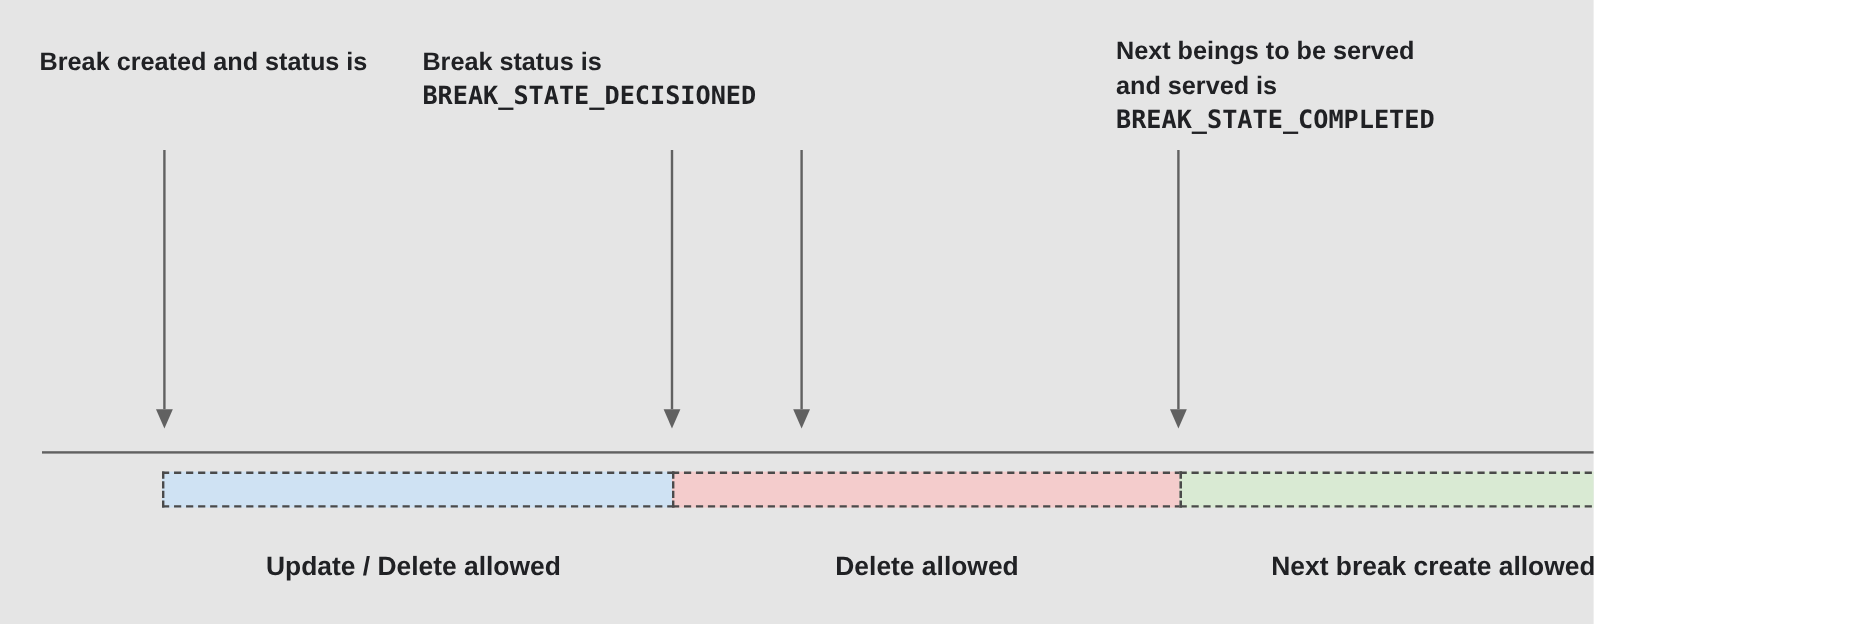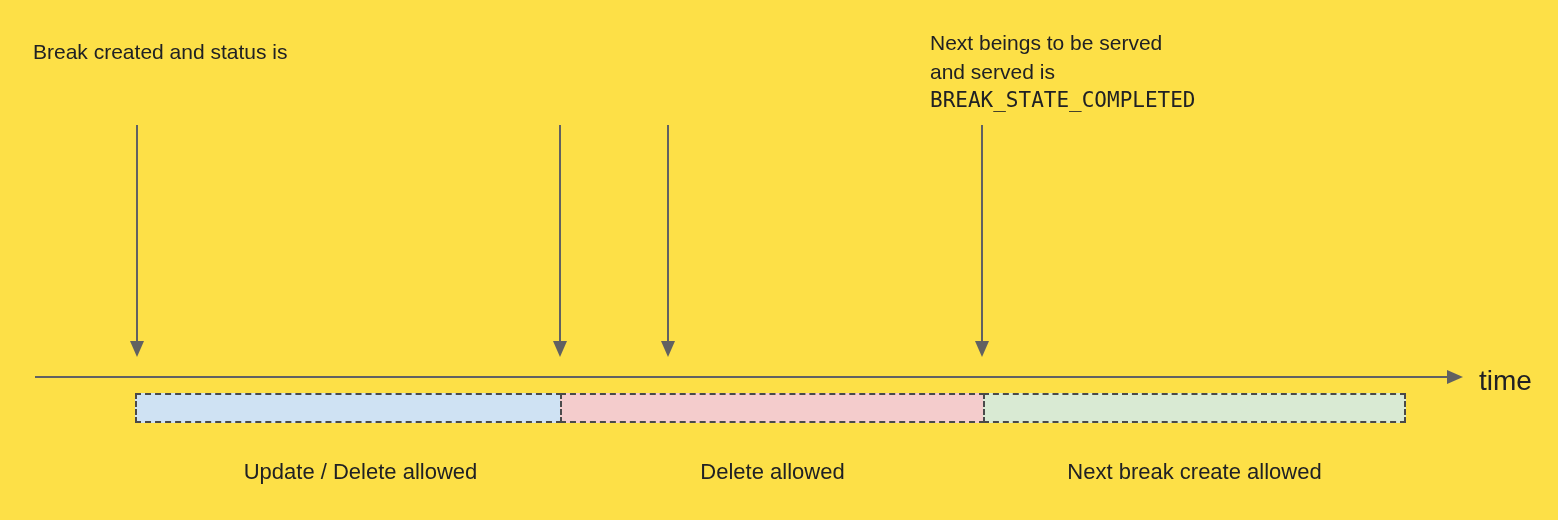--- a/index.html
+++ b/index.html
@@ -3,24 +3,25 @@
 <meta charset="utf-8">
 <style>
   html, body {
     margin: 0;
     padding: 0;
     background: #ffffff;
     font-family: "Liberation Sans", sans-serif;
   }
   .canvas {
     position: relative;
-    width: 1558px;
+    width: 1328px;
     height: 520px;
-    background: #fde047;
+    background: #e5e5e5;
     overflow: hidden;
+    font-weight: bold;
   }
 
   
   .ann {
     position: absolute;
     color: var(--text, #202124);
     font-size: 21px;
     line-height: 29px;
     white-space: nowrap;
   }
@@ -100,33 +101,37 @@
 
   
   .seglabel {
     position: absolute;
     top: 459px;
     font-size: 22px;
     color: var(--text, #202124);
     text-align: center;
     white-space: nowrap;
   }
-  .sl1 { left: 147px; width: 427px; text-align: center; }
+  .sl1 { left: 131px; width: 427px; text-align: center; }
   .sl2 { left: 560px; width: 425px; }
   .sl3 { left: 983px; width: 423px; }
 </style>
 </head>
 <body>
 
 <div class="canvas">
 
   <div class="ann ann1">
     <div>Break created and status is</div>
   </div>
 
+  <div class="ann ann2">
+    <div>Break status is</div>
+    <div class="mono">BREAK_STATE_DECISIONED</div>
+  </div>
 
   <div class="ann ann3">
   </div>
 
   <div class="ann ann4">
     <div>Next beings to be served</div>
     <div>and served is</div>
     <div class="mono">BREAK_STATE_COMPLETED</div>
   </div>
 

